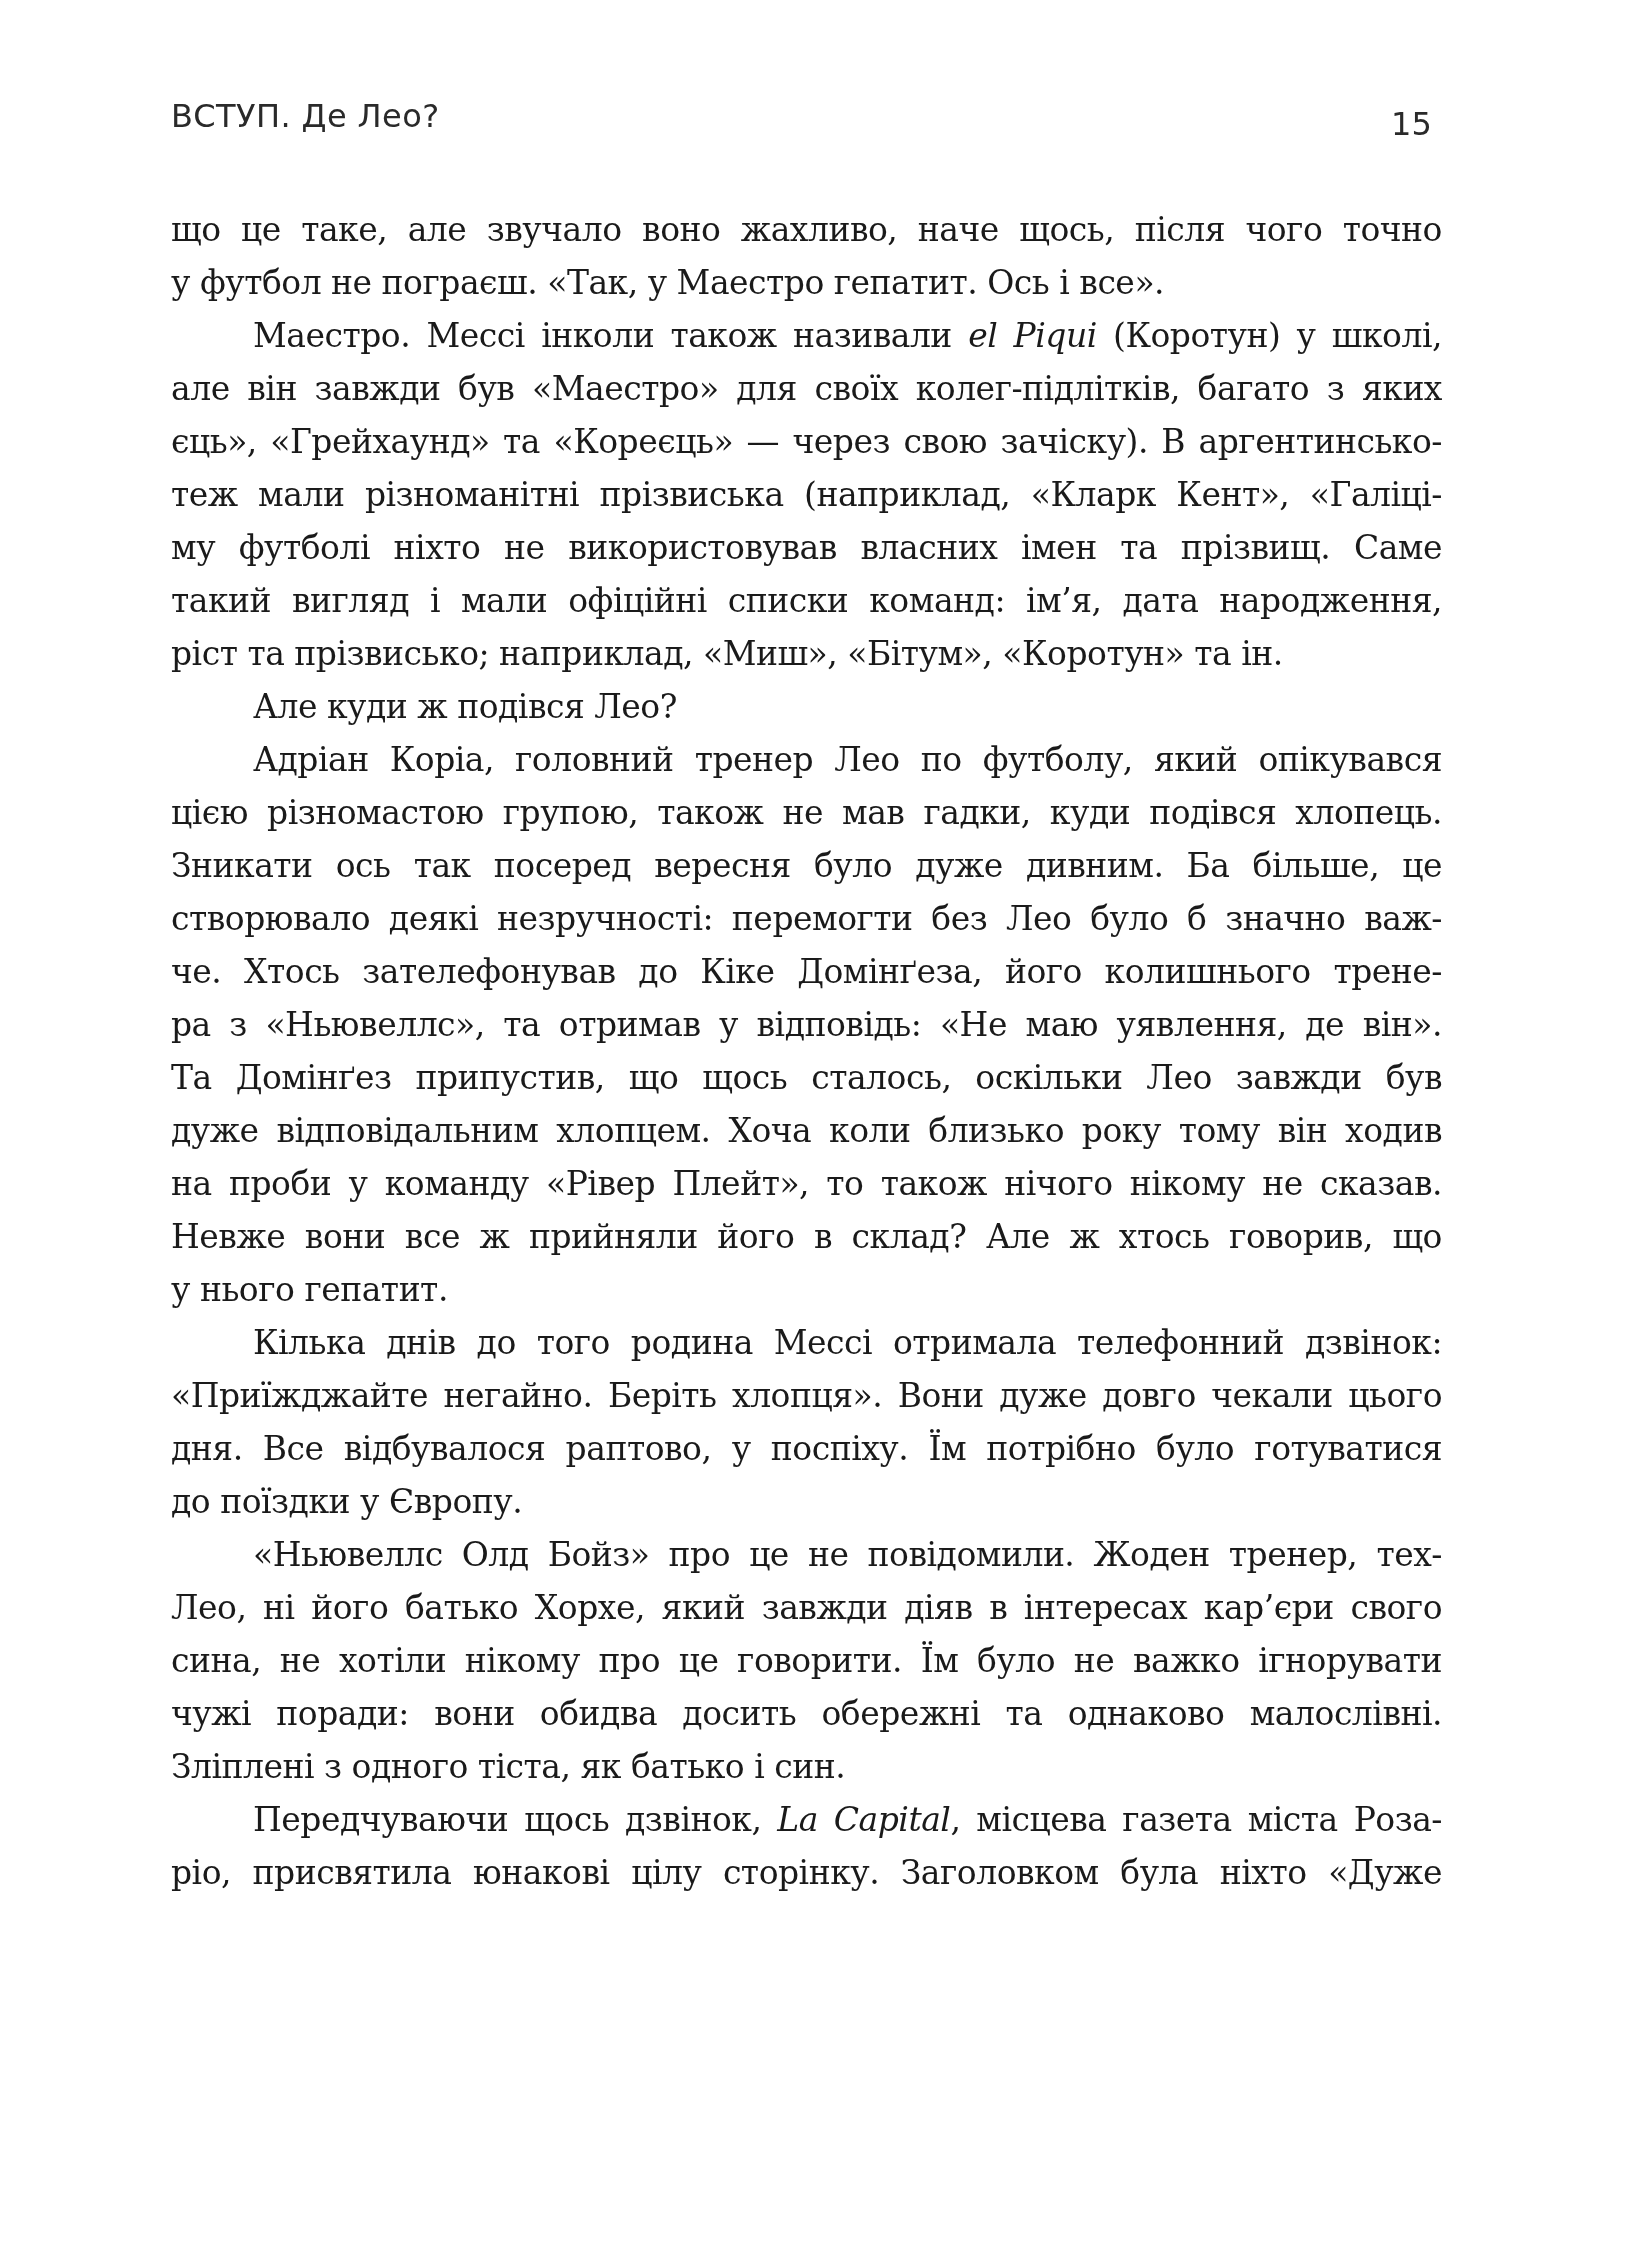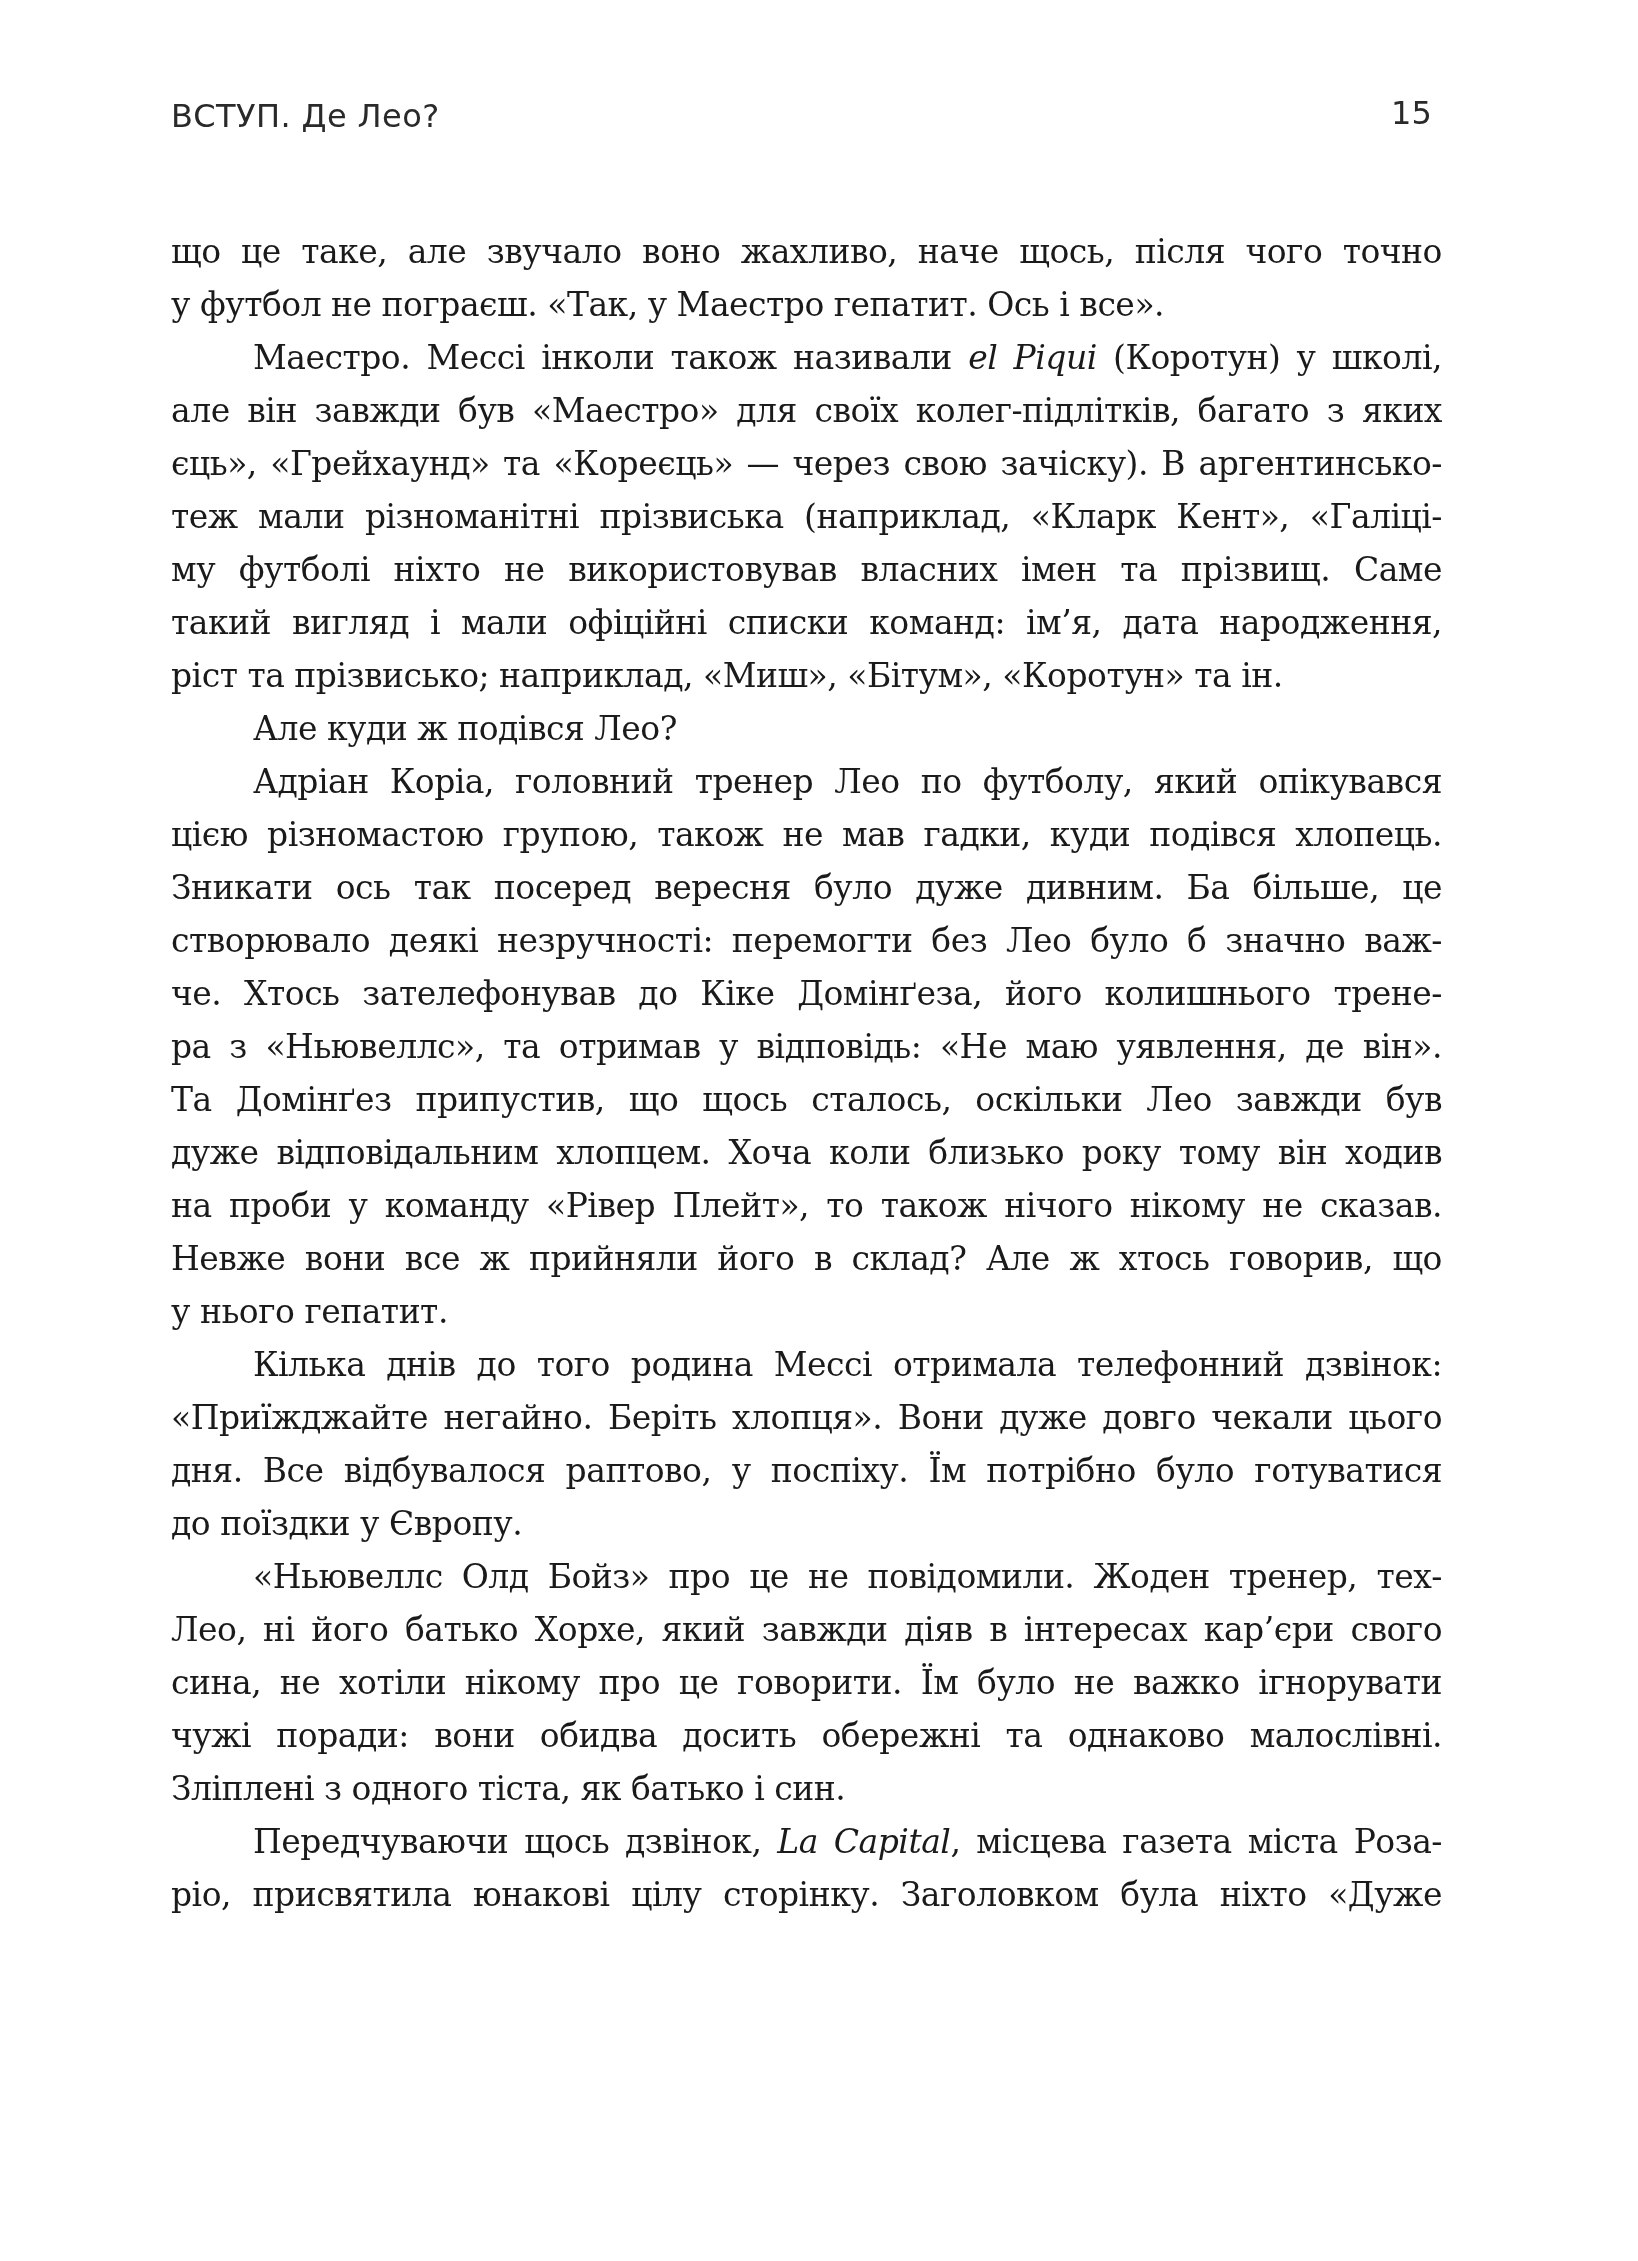--- a/index.html
+++ b/index.html
@@ -29,32 +29,31 @@
       position: absolute;
       left: 0;
       width: 1271px;
       text-align: left;
       top: 5.1px;
       letter-spacing: 0.4px;
     }
     .page-number {
       position: absolute;
       right: 10.2px;
-      top: 2px;
+      top: 13px;
     }
     .body-text {
       position: absolute;
       top: 203px;
       left: 171px;
       width: 1271px;
       font-family: "DejaVu Serif", serif;
       font-size: 33px;
       line-height: 53px;
       color: #1a1a1a;
-      margin-top: 22px;
     }
     .line {
       display: block;
       height: 53px;
       white-space: nowrap;
       text-align: justify;
       text-align-last: justify;
       letter-spacing: -0.5px;
     }
     .line.last {

